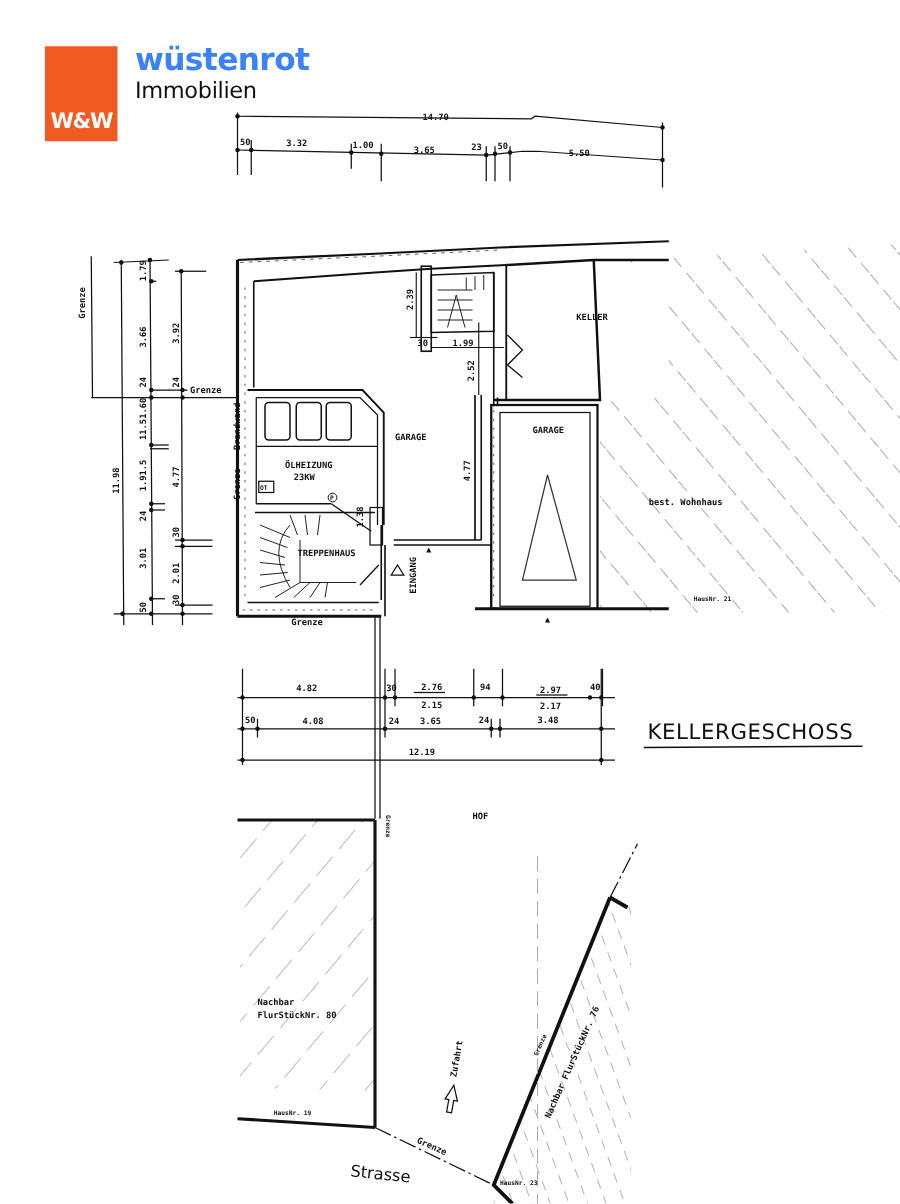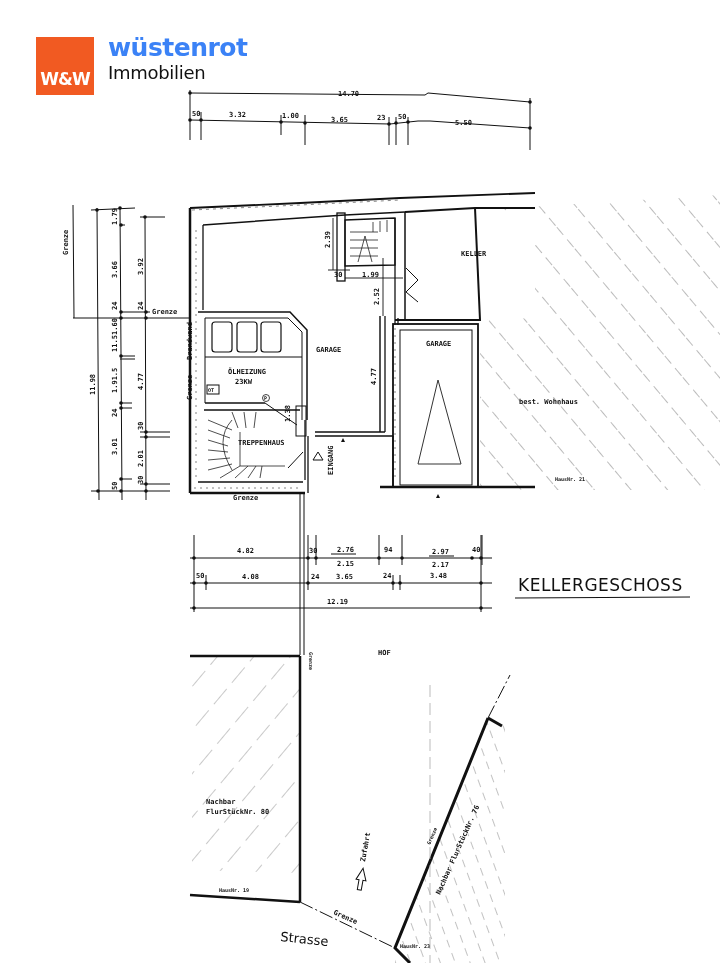--- a/index.html
+++ b/index.html
@@ -1,17 +1,17 @@
 <!DOCTYPE html>
 <html><head>
 <meta charset="utf-8">
 <style>
   html, body { margin:0; padding:0; background:#ffffff; }
   body { width:720px; height:963px; position:relative; overflow:hidden; font-family:"DejaVu Sans", sans-serif; }
-  .logo { position:absolute; left:36px; top:37px; width:58px; height:58px; background:#f15a22; }
+  .logo { position:absolute; left:36px; top:37px; width:58px; height:76px; background:#f15a22; }
   .logo-mark { position:absolute; left:0; right:0; bottom:6px; text-align:center; color:#fff; font-family:"DejaVu Sans", sans-serif; font-weight:bold; font-size:17px; letter-spacing:-1px; }
   .brand-name { position:absolute; left:108px; top:33px; font-family:"DejaVu Sans", sans-serif; font-weight:bold; font-size:25px; color:#3b82f6; letter-spacing:-0.5px; }
   .brand-sub { position:absolute; left:108px; top:62px; font-family:"DejaVu Sans", sans-serif; font-size:18px; color:#111; letter-spacing:-0.3px; }
   svg.plan { position:absolute; left:0; top:0; }
   svg text { font-family:"DejaVu Sans Mono", monospace; fill:#111; }
   .dim { font-size:7px; font-weight:bold; }
   .room { font-size:7px; font-weight:bold; }
   .title-text { font-family:"DejaVu Sans", sans-serif; font-size:17px; fill:#111; letter-spacing:0.5px; }
 </style>
 </head>

